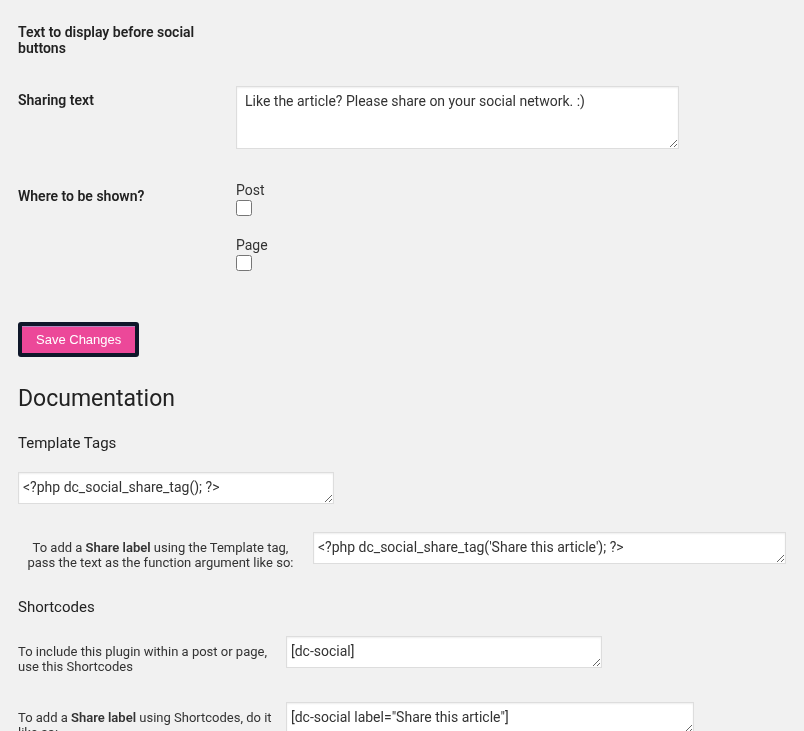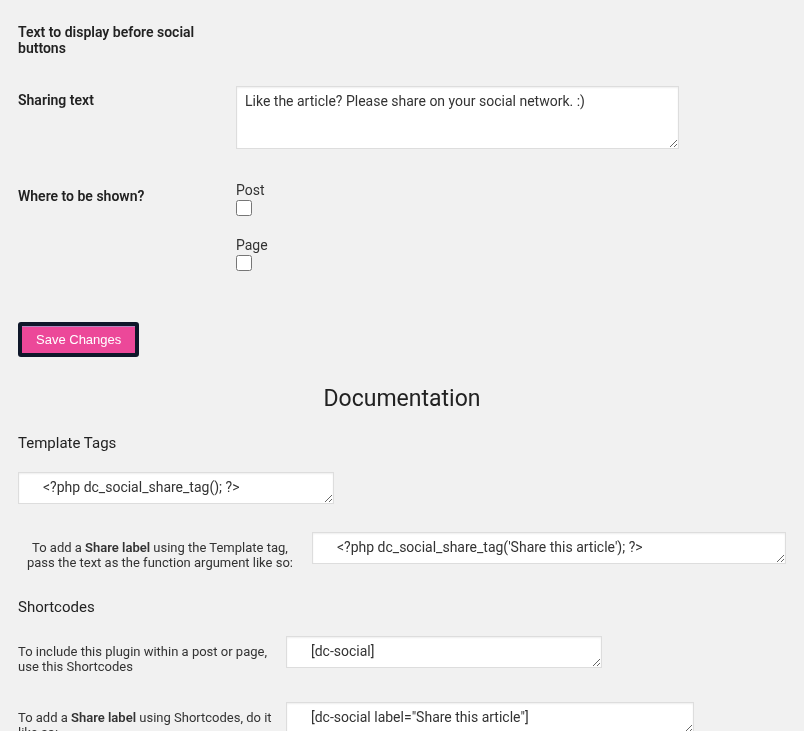--- a/index.html
+++ b/index.html
@@ -66,21 +66,20 @@
       font-size: 13px;
       cursor: pointer;
       box-shadow: inset 0 1px 0 rgba(120,200,230,0.5);
     }
     h2.section-title {
       font-size: 23px;
       font-weight: 400;
       color: #222;
       margin-top: 28px;
       margin-bottom: 22px;
-      text-align: center;
     }
     h3.sub-title {
       font-size: 15px;
       font-weight: 400;
       color: #222;
       margin-bottom: 20px;
     }
     .doc-row {
       display: flex;
       align-items: flex-start;
@@ -102,21 +101,21 @@
     .doc-text-3 {
       width: 268px;
     }
     .doc-text-4 {
       width: 268px;
     }
     .doc-text b {
       font-weight: 600;
     }
     textarea.code-box {
-      padding: 6px 24px;
+      padding: 6px 4px;
       border: 1px solid #ddd;
       font-family: inherit;
       font-size: 14px;
       color: #333;
       resize: both;
       box-shadow: inset 0 1px 2px rgba(0,0,0,0.07);
       background: #fff;
     }
     textarea.code-1 {
       width: 316px;

